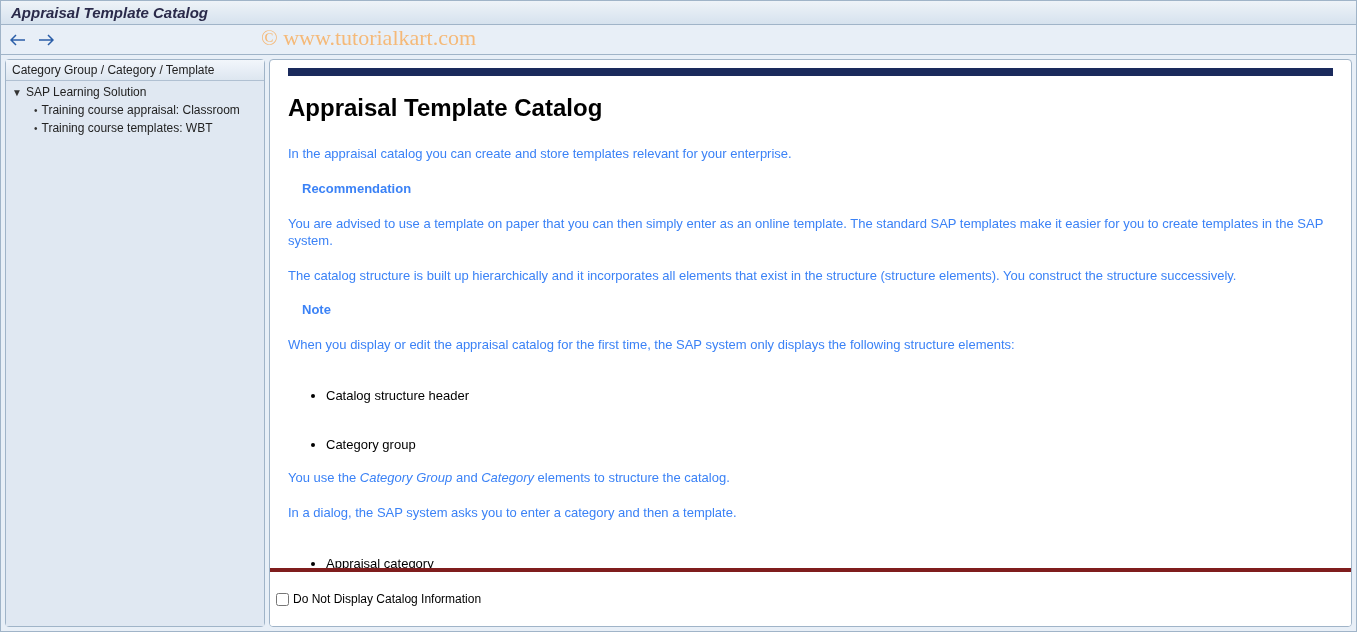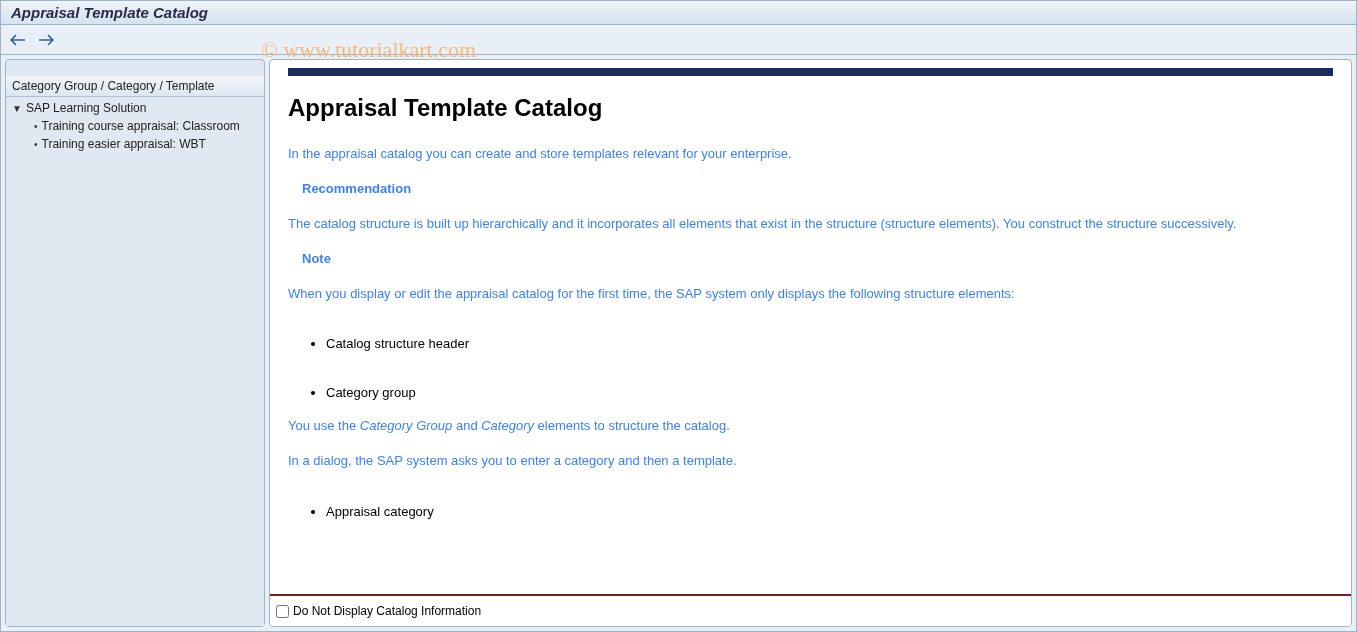--- a/index.html
+++ b/index.html
@@ -46,21 +46,21 @@
       font-size: 16px;
       width: 18px;
       height: 18px;
       display: flex;
       align-items: center;
       justify-content: center;
     }
     .watermark {
       position: absolute;
       left: 260px;
-      top: 12px;
+      top: 0;
       font-size: 22px;
       color: #f5b978;
       font-family: Georgia, serif;
       pointer-events: none;
     }
     .main-area {
       flex: 1;
       display: flex;
       overflow: hidden;
       background: #e8eff7;
@@ -74,21 +74,20 @@
       display: flex;
       flex-direction: column;
       border-radius: 4px;
     }
     .sidebar-header {
       background: linear-gradient(to bottom, #f2f6fb 0%, #dde6f0 100%);
       border-bottom: 1px solid #b0c0d2;
       padding: 3px 6px;
       font-size: 12px;
       color: #222;
-      margin-top: 16px;
     }
     .tree {
       flex: 1;
       padding: 2px 0;
       background: #e0e8f2;
     }
     .tree-item {
       padding: 2px 6px;
       cursor: pointer;
       display: flex;
@@ -146,22 +145,22 @@
       font-size: 13px;
     }
     .content-scroll ul li {
       margin-bottom: 4px;
       margin-top: 34px;
     }
     .content-scroll em {
       font-style: italic;
     }
     .footer-check {
-      border-top: 2px solid #7f1d1d;
-      padding: 8px 6px;
+      border-top: 4px solid #7f1d1d;
+      padding: 20px 6px;
       display: flex;
       align-items: center;
       gap: 4px;
       font-size: 12px;
       background: #fff;
     }
     .footer-check input { margin: 0; }
     
     .content-scroll::-webkit-scrollbar { width: 16px; }
     .content-scroll::-webkit-scrollbar-track { background: #f0f0f0; border-left: 1px solid #ddd; }
@@ -197,31 +196,32 @@
         <div class="tree-item root">
           <span class="expand-caret">▼</span>
           <span>SAP Learning Solution</span>
         </div>
         <div class="tree-item child">
           <span class="bullet">•</span>
           <span>Training course appraisal: Classroom</span>
         </div>
         <div class="tree-item child">
           <span class="bullet">•</span>
-          <span>Training easier appraisal: WBT</span>
+          <span>Training course templates: WBT</span>
         </div>
       </div>
     </div>
 
     <div class="content-pane">
       <div class="content-scroll">
         <div class="top-stripe"></div>
         <h1>Appraisal Template Catalog</h1>
         <p>In the appraisal catalog you can create and store templates relevant for your enterprise.</p>
         <p class="bold">Recommendation</p>
+        <p>You are advised to use a template on paper that you can then simply enter as an online template. The standard SAP templates make it easier for you to create templates in the SAP system.</p>
         <p>The catalog structure is built up hierarchically and it incorporates all elements that exist in the structure (structure elements). You construct the structure successively.</p>
         <p class="bold">Note</p>
         <p>When you display or edit the appraisal catalog for the first time, the SAP system only displays the following structure elements:</p>
         <ul>
           <li>Catalog structure header</li>
           <li>Category group</li>
         </ul>
         <p>
           <span>You use the </span><em>Category Group</em><span> and </span><em>Category</em><span> elements to structure the catalog.</span>
         </p>

